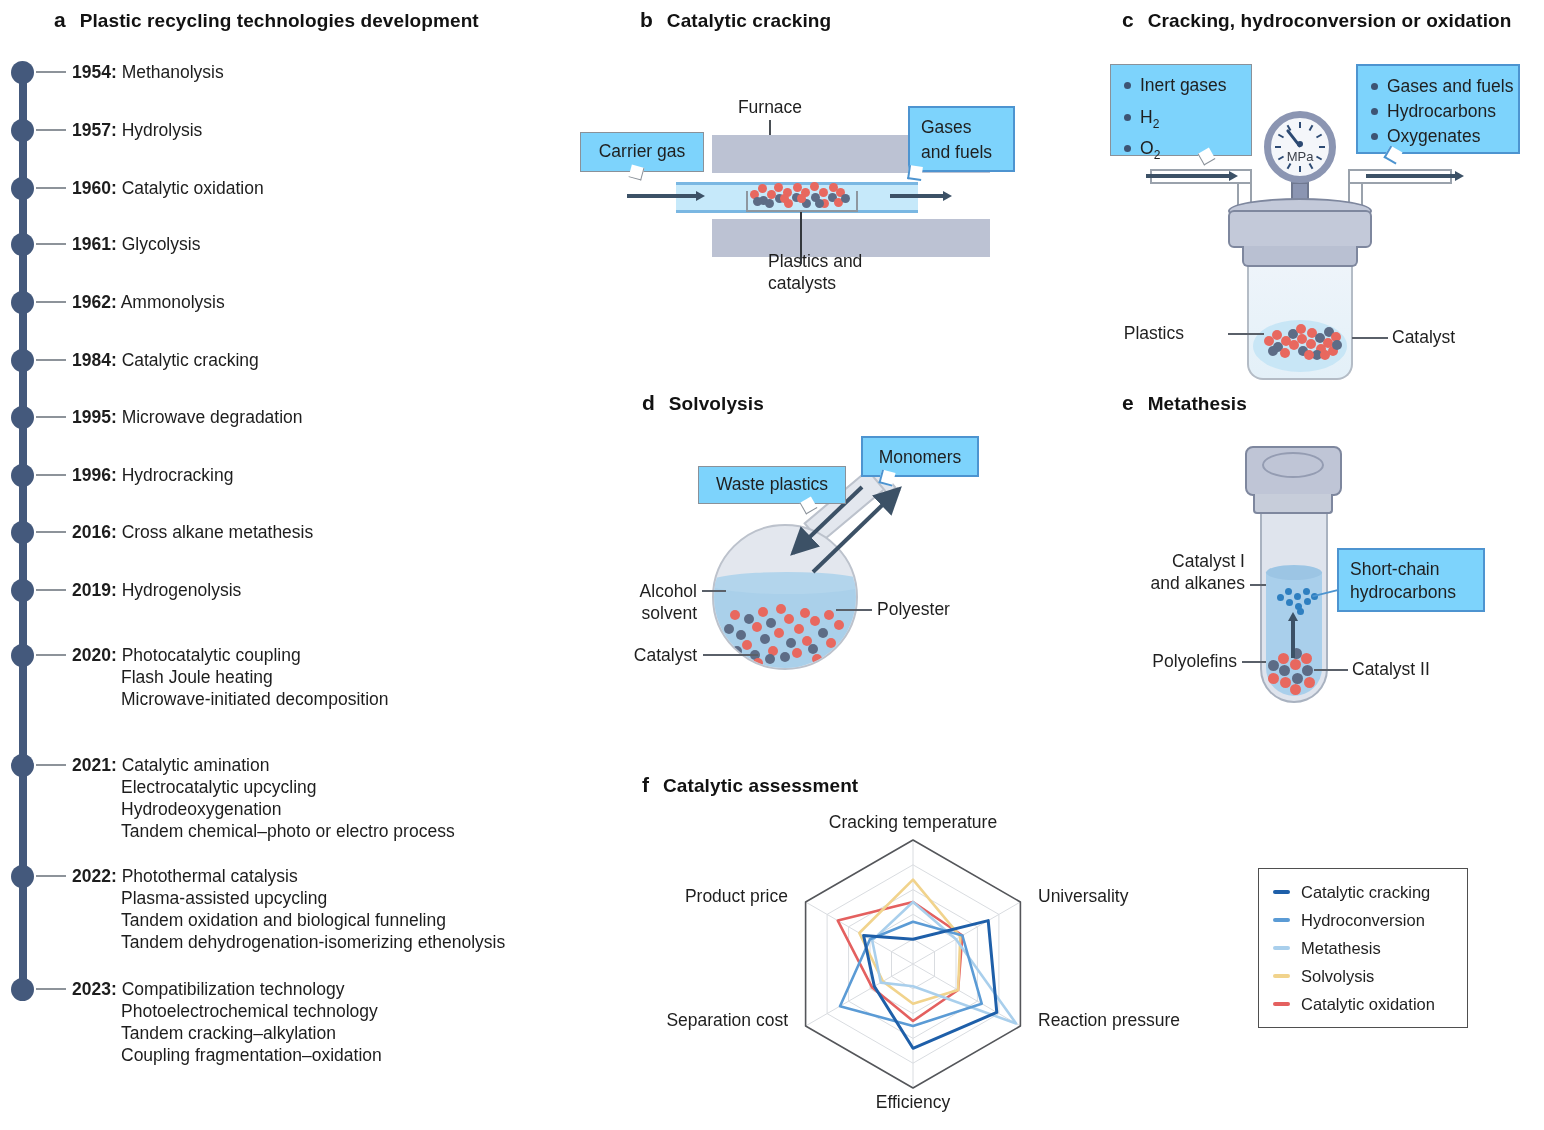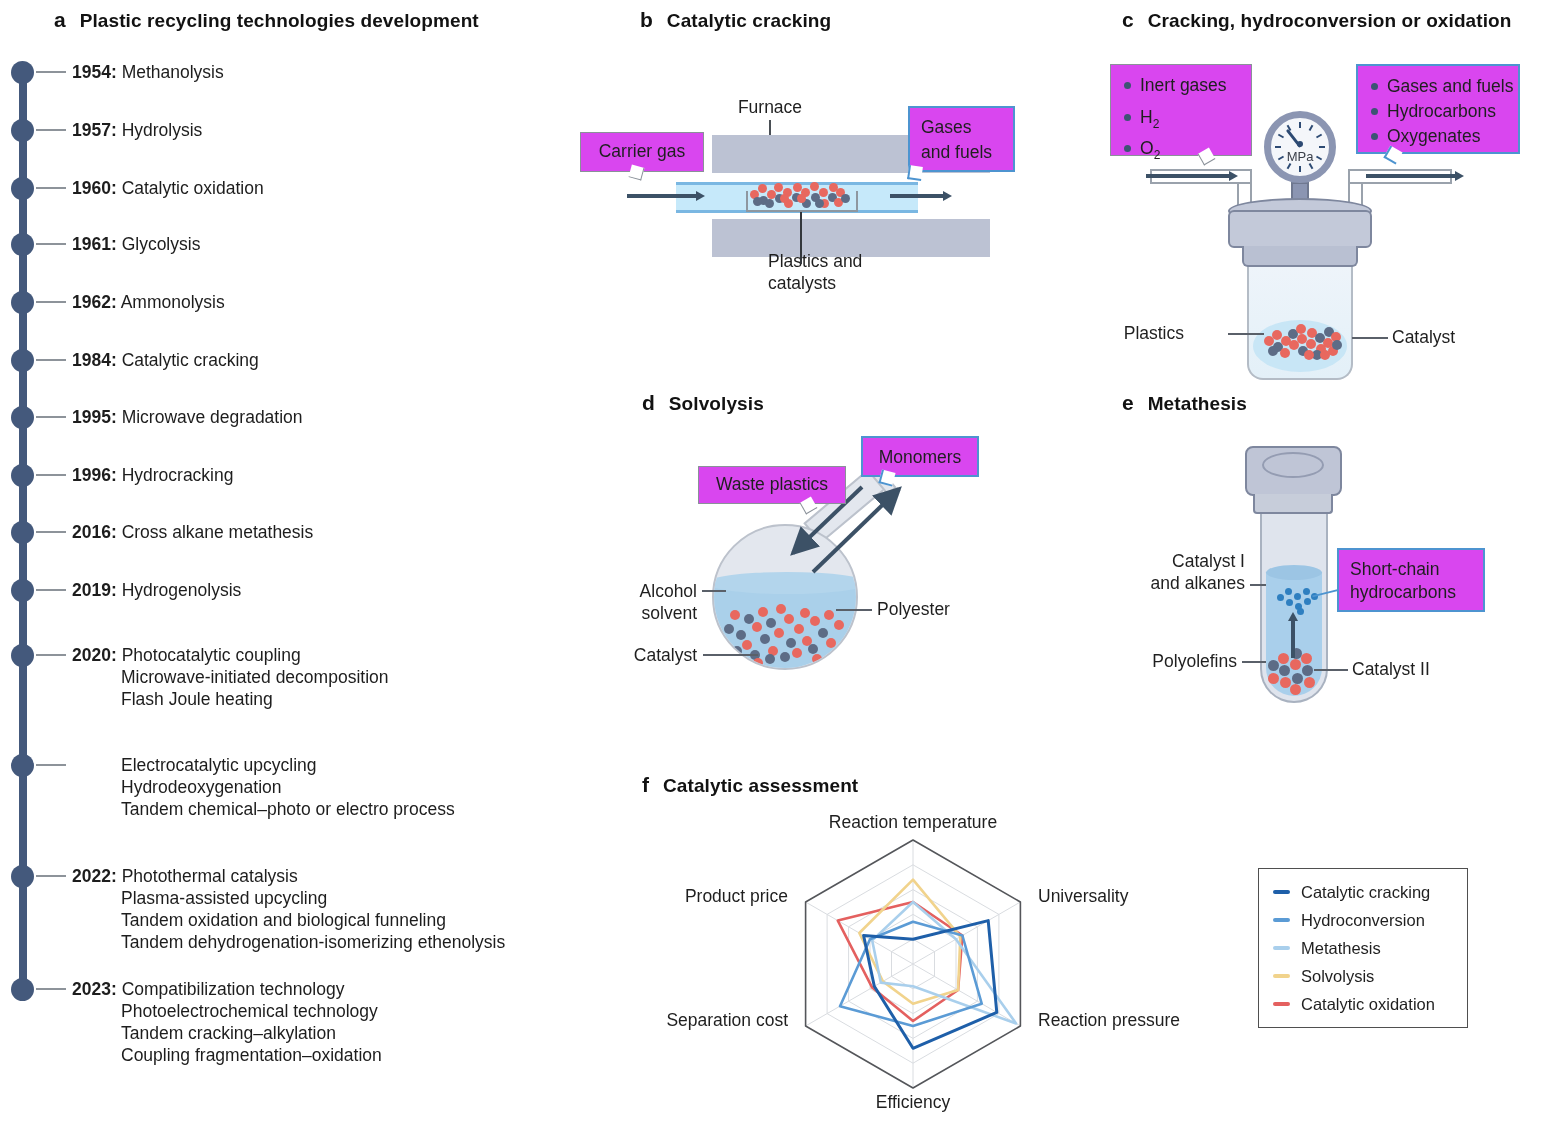--- a/index.html
+++ b/index.html
@@ -14,21 +14,21 @@
   .tl-line{position:absolute;left:19px;width:8px;background:#44597c;border-radius:4px;}
   .tl-dot{position:absolute;width:23px;height:23px;border-radius:50%;background:#44597c;}
   .tl-conn{position:absolute;height:2px;background:#8d939a;}
   .tl-event{position:absolute;left:72px;font-size:17.5px;line-height:22px;white-space:nowrap;color:#1d1d1d;}
   .tl-year{font-weight:700;}
   .tl-more{margin-left:49px;}
   
   .lbl{position:absolute;font-size:17.5px;color:#1f1f1f;line-height:22px;}
   .center{text-align:center;}
   .right{text-align:right;}
-  .box{position:absolute;background:#d946ef;border:1.5px solid #8a9199;font-size:17.5px;color:#1f1f1f;box-sizing:border-box;z-index:6;}
+  .box{position:absolute;background:#7dd3fc;border:1.5px solid #8a9199;font-size:17.5px;color:#1f1f1f;box-sizing:border-box;z-index:6;}
   .box.blue{border:2px solid #4d94d0;}
   .tail{position:absolute;width:12px;height:12px;background:#fff;border-left:1.5px solid #8a9199;border-bottom:1.5px solid #8a9199;z-index:7;}
   .tail.blue{border-left:2px solid #4d94d0;border-bottom:2px solid #4d94d0;}
   .dash{position:absolute;height:2px;background:#5a6069;z-index:5;}
   .dash.blue{background:#4d94d0;}
   
   .arr{position:absolute;background:#3c5166;height:3.5px;z-index:5;}
   .arr:after{content:"";position:absolute;right:-8px;top:50%;transform:translateY(-50%);
              border-left:9px solid #3c5166;border-top:5.5px solid transparent;border-bottom:5.5px solid transparent;}
   .arr-up{position:absolute;background:#3c5166;width:3.5px;z-index:5;}
@@ -118,27 +118,28 @@
       <div class="tl-dot" style="left: 11px; top: 578.5px;"></div>
       <div class="tl-conn" style="left: 36px; top: 589px; width: 30px;"></div>
       <div class="tl-event" style="top: 579px;">
         <div class="tl-first"><span class="tl-year">2019:</span> Hydrogenolysis</div>
       </div>
       <div class="tl-dot" style="left: 11px; top: 643.5px;"></div>
       <div class="tl-conn" style="left: 36px; top: 654px; width: 30px;"></div>
       <div class="tl-event" style="top: 644px;">
         <div class="tl-first"><span class="tl-year">2020:</span> Photocatalytic coupling</div>
         <div class="tl-more">
+          <div>Flash Joule heating</div>
           <div>Microwave-initiated decomposition</div>
-          <div>Flash Joule heating</div>
         </div>
       </div>
       <div class="tl-dot" style="left: 11px; top: 753.5px;"></div>
       <div class="tl-conn" style="left: 36px; top: 764px; width: 30px;"></div>
       <div class="tl-event" style="top: 754px;">
+        <div class="tl-first"><span class="tl-year">2021:</span> Catalytic amination</div>
         <div class="tl-more">
           <div>Electrocatalytic upcycling</div>
           <div>Hydrodeoxygenation</div>
           <div>Tandem chemical–photo or electro process</div>
         </div>
       </div>
       <div class="tl-dot" style="left: 11px; top: 864.5px;"></div>
       <div class="tl-conn" style="left: 36px; top: 875px; width: 30px;"></div>
       <div class="tl-event" style="top: 865px;">
         <div class="tl-first"><span class="tl-year">2022:</span> Photothermal catalysis</div>
@@ -447,21 +448,21 @@
       <polygon points="168.0,74.6 232.4,111.8 232.4,186.2 168.0,223.4 103.6,186.2 103.6,111.8" fill="none" stroke="#d9dce0" stroke-width="1" stroke-linejoin="round"></polygon>
       <polygon points="168.0,49.8 253.9,99.4 253.9,198.6 168.0,248.2 82.1,198.6 82.1,99.4" fill="none" stroke="#d9dce0" stroke-width="1" stroke-linejoin="round"></polygon>
       <polygon points="168.0,25.0 275.4,87.0 275.4,211.0 168.0,273.0 60.6,211.0 60.6,87.0" fill="none" stroke="#54565a" stroke-width="1.6" stroke-linejoin="round"></polygon>
       <polygon points="168.0,87.0 217.4,120.5 213.1,175.0 168.0,206.0 127.2,172.6 92.8,105.6" fill="none" stroke="#e4605f" stroke-width="2.6" stroke-linejoin="round"></polygon>
       <polygon points="168.0,64.7 215.3,121.7 213.1,175.0 168.0,188.7 137.9,166.4 114.3,118.0" fill="none" stroke="#f1d38c" stroke-width="2.6" stroke-linejoin="round"></polygon>
       <polygon points="168.0,87.0 211.0,124.2 271.1,208.5 168.0,171.3 135.8,167.6 127.2,125.4" fill="none" stroke="#a9cfec" stroke-width="2.6" stroke-linejoin="round"></polygon>
       <polygon points="168.0,106.8 217.4,120.5 236.7,188.7 168.0,211.0 95.0,191.2 125.0,124.2" fill="none" stroke="#5b9bd5" stroke-width="2.6" stroke-linejoin="round"></polygon>
       <polygon points="168.0,124.2 243.2,105.6 251.8,197.4 168.0,233.3 129.3,171.3 118.6,120.5" fill="none" stroke="#1e5fa9" stroke-width="3" stroke-linejoin="round"></polygon>
     </svg>
 
-  <div class="axis-lbl center" style="left:763px;top:812px;width:300px;">Reaction temperature</div>
+  <div class="axis-lbl center" style="left:763px;top:812px;width:300px;">Cracking temperature</div>
   <div class="axis-lbl" style="left:1038px;top:886px;">Universality</div>
   <div class="axis-lbl" style="left:1038px;top:1010px;">Reaction pressure</div>
   <div class="axis-lbl center" style="left:763px;top:1092px;width:300px;">Efficiency</div>
   <div class="axis-lbl right" style="left:598px;top:1010px;width:190px;">Separation cost</div>
   <div class="axis-lbl right" style="left:598px;top:886px;width:190px;">Product price</div>
 
   <div class="legend" id="legend">
       <div class="legend-row">
         <div class="legend-dash" style="background: rgb(30, 95, 169);"></div>
         <span>Catalytic cracking</span>

